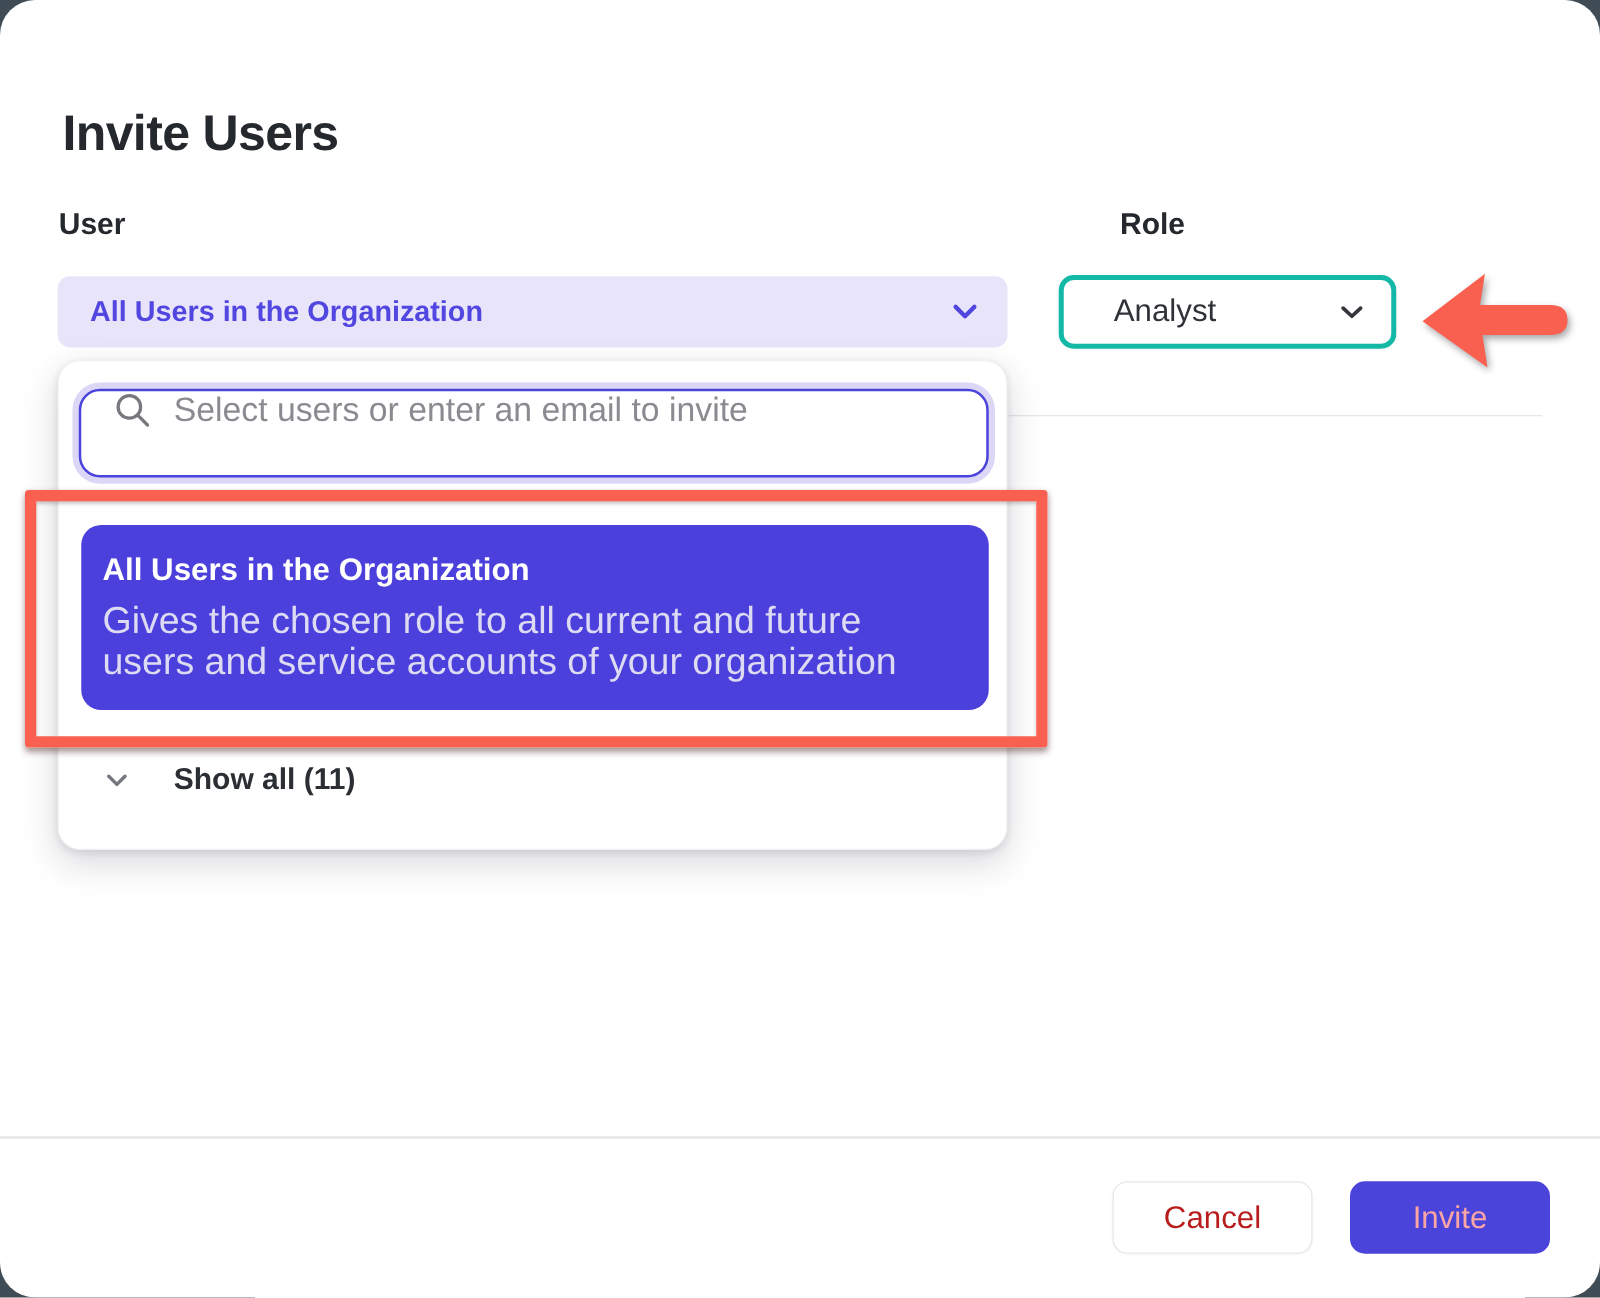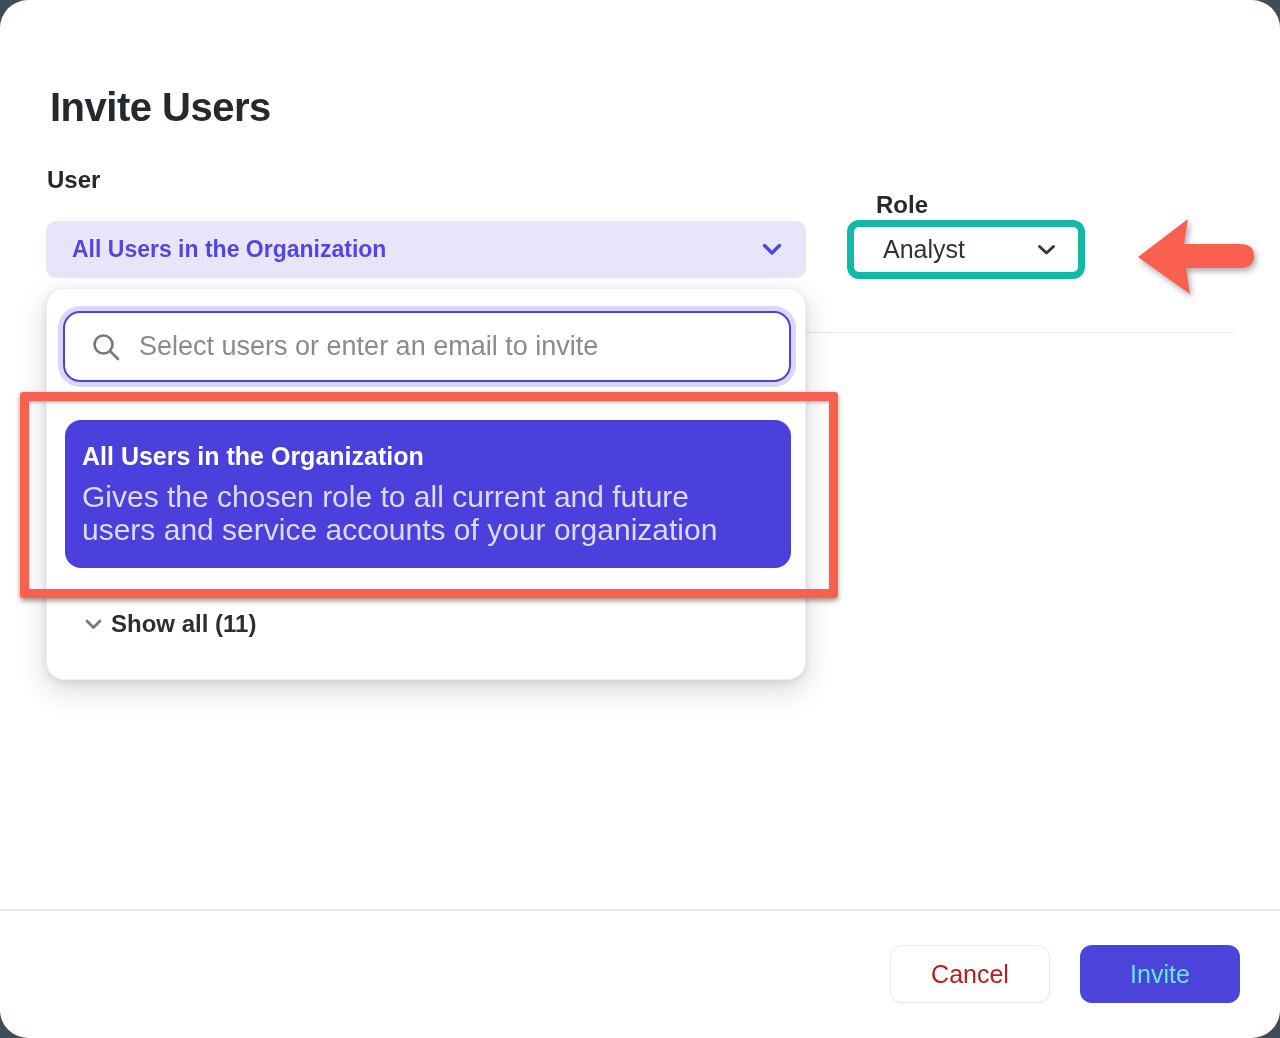--- a/index.html
+++ b/index.html
@@ -27,21 +27,21 @@
     margin-top: 31px;
   }
   .field-label {
     position: absolute;
     top: 166px;
     font-size: 24px;
     font-weight: 700;
     color: #25292E;
   }
   .field-label.user { left: 47px; }
-  .field-label.role { left: 876px; margin-top: 25px; }
+  .field-label.role { left: 896px; }
 
   
   .user-select {
     position: absolute;
     left: 46px; top: 221px;
     width: 760px; height: 57px;
     background: #E8E5FB;
     border-radius: 10px;
     display: flex;
     align-items: center;
@@ -53,27 +53,27 @@
     font-weight: 700;
     color: #5246E0;
     flex: 1;
   }
   .chevron { display: inline-flex; align-items: center; }
 
   
   .role-select {
     position: absolute;
     left: 847px; top: 220px;
-    width: 238px; height: 59px;
-    background: #ffffff;
-    border: 7px solid #14b8a6;
+    width: 270px; height: 59px;
+    background: #ffffff;
+    border: 4px solid #14b8a6;
     border-radius: 12px;
     display: flex;
     align-items: center;
-    padding: 0 22px 0 29px;
+    padding: 0 22px 0 40px;
     cursor: pointer;
     box-shadow: 0 1px 2px rgba(0,0,0,0.03);
   }
   .role-select .value {
     font-size: 25px;
     font-weight: 500;
     color: #2F3237;
     flex: 1;
   }
 
@@ -107,21 +107,21 @@
   }
   .search-box {
     position: absolute;
     left: 16px; top: 22px;
     width: 728px; height: 71px;
     background: #ffffff;
     border: 2px solid #4B44DB;
     border-radius: 17px;
     box-shadow: 0 0 0 5px #DCD7F7;
     display: flex;
-    align-items: center;
+    align-items: flex-start;
     padding: 0 20px 0 26px;
   }
   .search-box input {
     border: none;
     outline: none;
     flex: 1;
     margin-left: 18px;
     font-size: 27px;
     font-family: "Liberation Sans", "DejaVu Sans", sans-serif;
     color: #2F3237;
@@ -155,21 +155,21 @@
   .show-all-row {
     position: absolute;
     left: 0; top: 310px;
     width: 100%; height: 50px;
     display: flex;
     align-items: center;
     padding-left: 38px;
     cursor: pointer;
   }
   .show-all-row .show-all-label {
-    margin-left: 9px;
+    margin-left: 37px;
     font-size: 24px;
     font-weight: 700;
     color: #2B2F34;
   }
 
   
   .annotation-box {
     position: absolute;
     left: 20px; top: 392px;
     width: 818px; height: 206px;
@@ -204,21 +204,21 @@
     left: 890px; width: 160px;
     background: #ffffff;
     border: 1px solid #E8E8EB;
     color: #b91c1c;
     font-weight: 500;
     box-shadow: 0 1px 2px rgba(0,0,0,0.04);
   }
   .btn-invite {
     left: 1080px; width: 160px;
     background: #4B44DB;
-    color: #5eead4;
+    color: #fca5a5;
     font-weight: 500;
   }
 </style>
 </head>
 <body>
 
 <div class="modal">
 
   <h1 class="page-title">Invite Users</h1>
 

